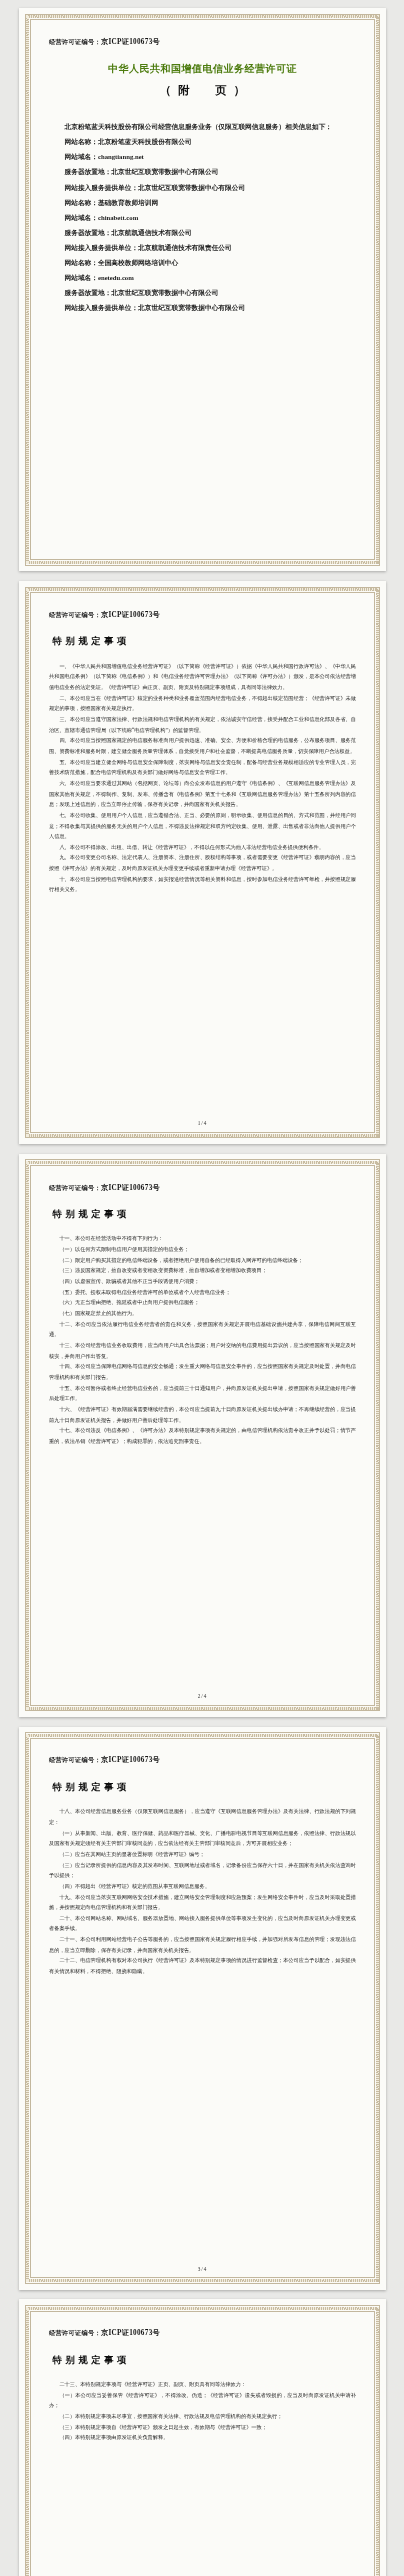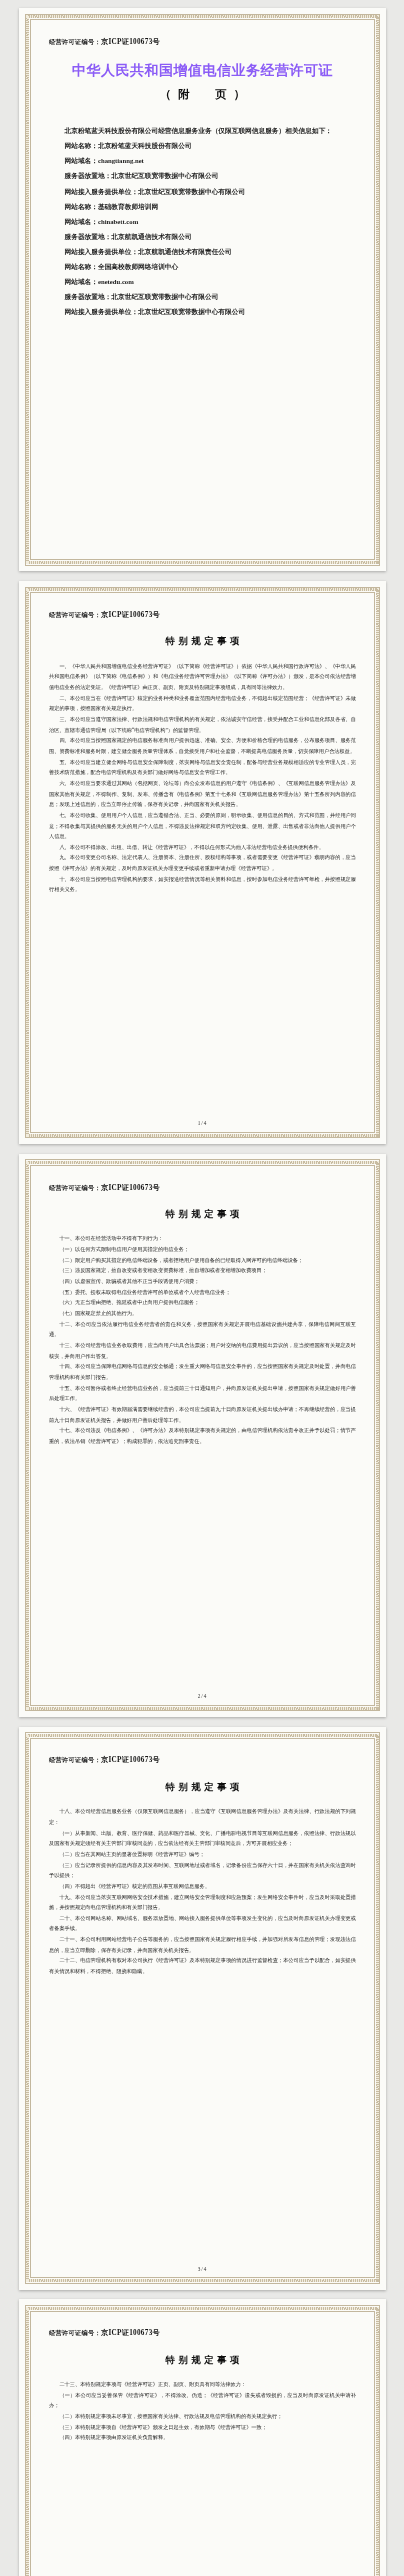--- a/index.html
+++ b/index.html
@@ -57,24 +57,24 @@
   }
   .hdr .num{
     font-size:7.2px;
     color:#111;
     margin-top:19px;
   }
   
   .cover-title{
     margin:15.5px 0 0 0;
     text-align:center;
-    font-size:14px;
+    font-size:10px;
     font-weight:bold;
     letter-spacing:0.5px;
-    color:#8b5cf6;
+    color:#4d7c0f;
   }
   .cover-subtitle{
     margin-top:6.2px;
     text-align:center;
     font-size:11.3px;
     font-weight:bold;
     letter-spacing:7.2px;
     text-indent:7.2px;
     color:#0e0e0e;
   }
@@ -84,21 +84,21 @@
     font-weight:bold;
     line-height:2.25;
     color:#1d1d1d;
   }
   .cover-line{
     text-align:left;
   }
   
   .prov-title{
     margin:15.5px 0 0 0;
-    text-align:center;
+    text-align:left;
     font-size:9.3px;
     font-weight:bold;
     letter-spacing:3.6px;
     text-indent:3.6px;
     color:#0e0e0e;
   }
   .paras{
     margin-top:12.4px;
     font-size:5.2px;
     line-height:2.05;

